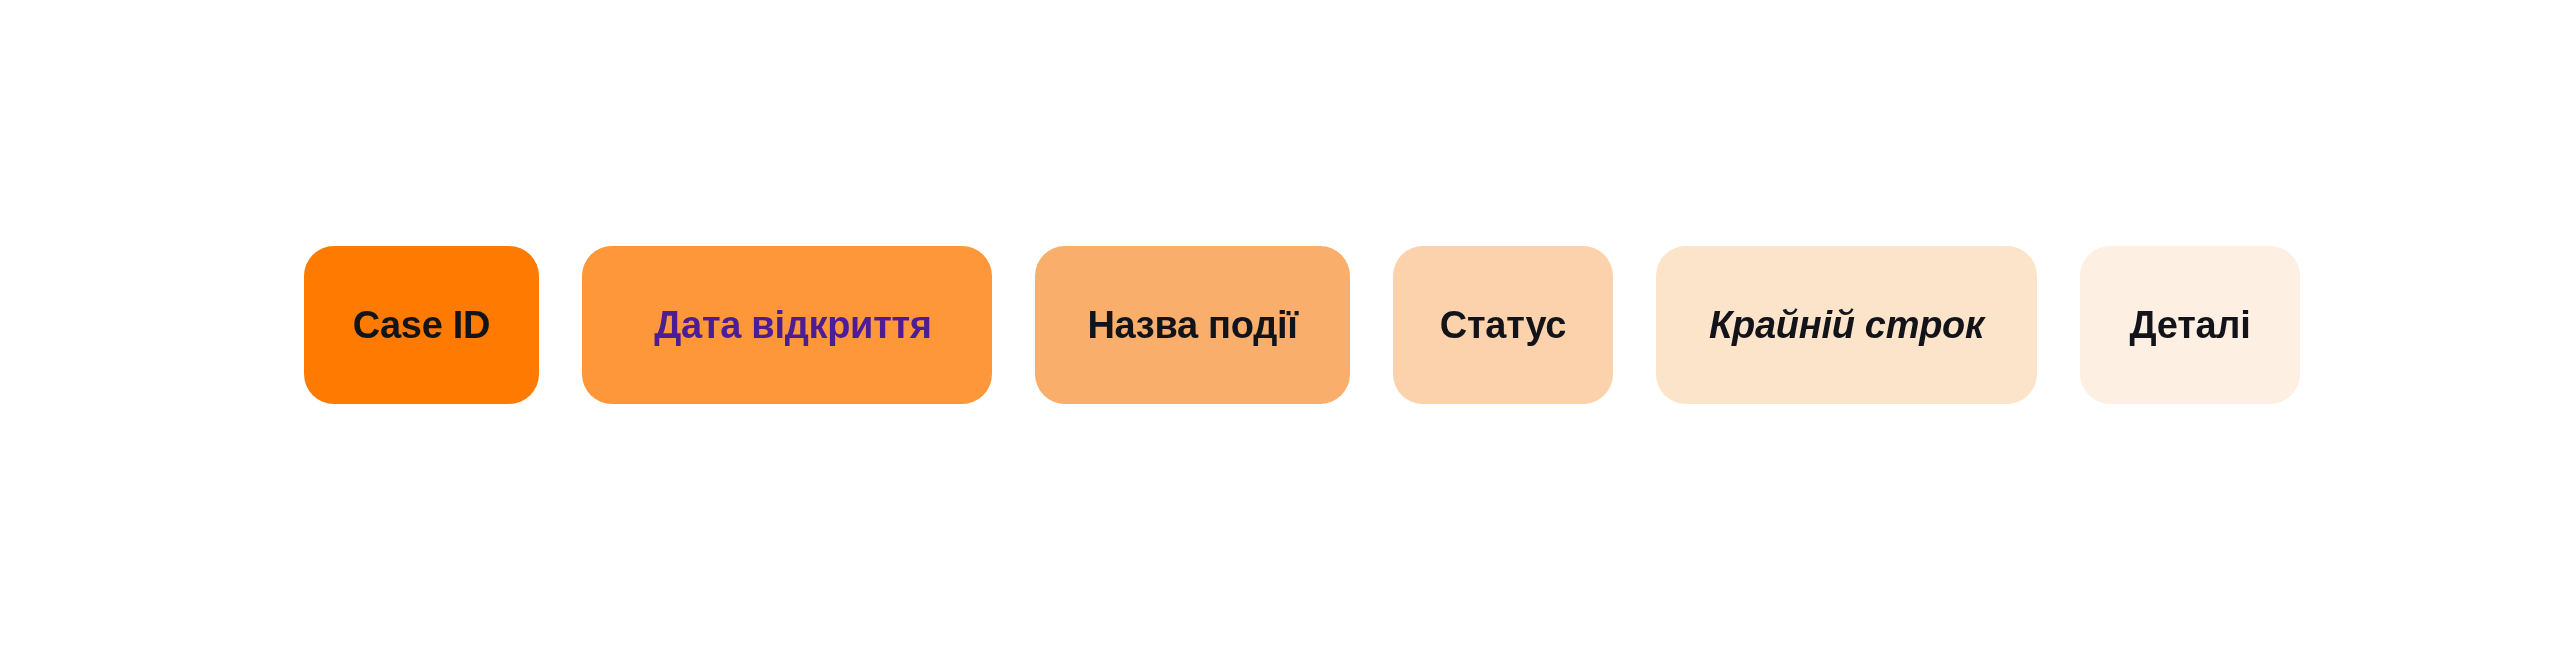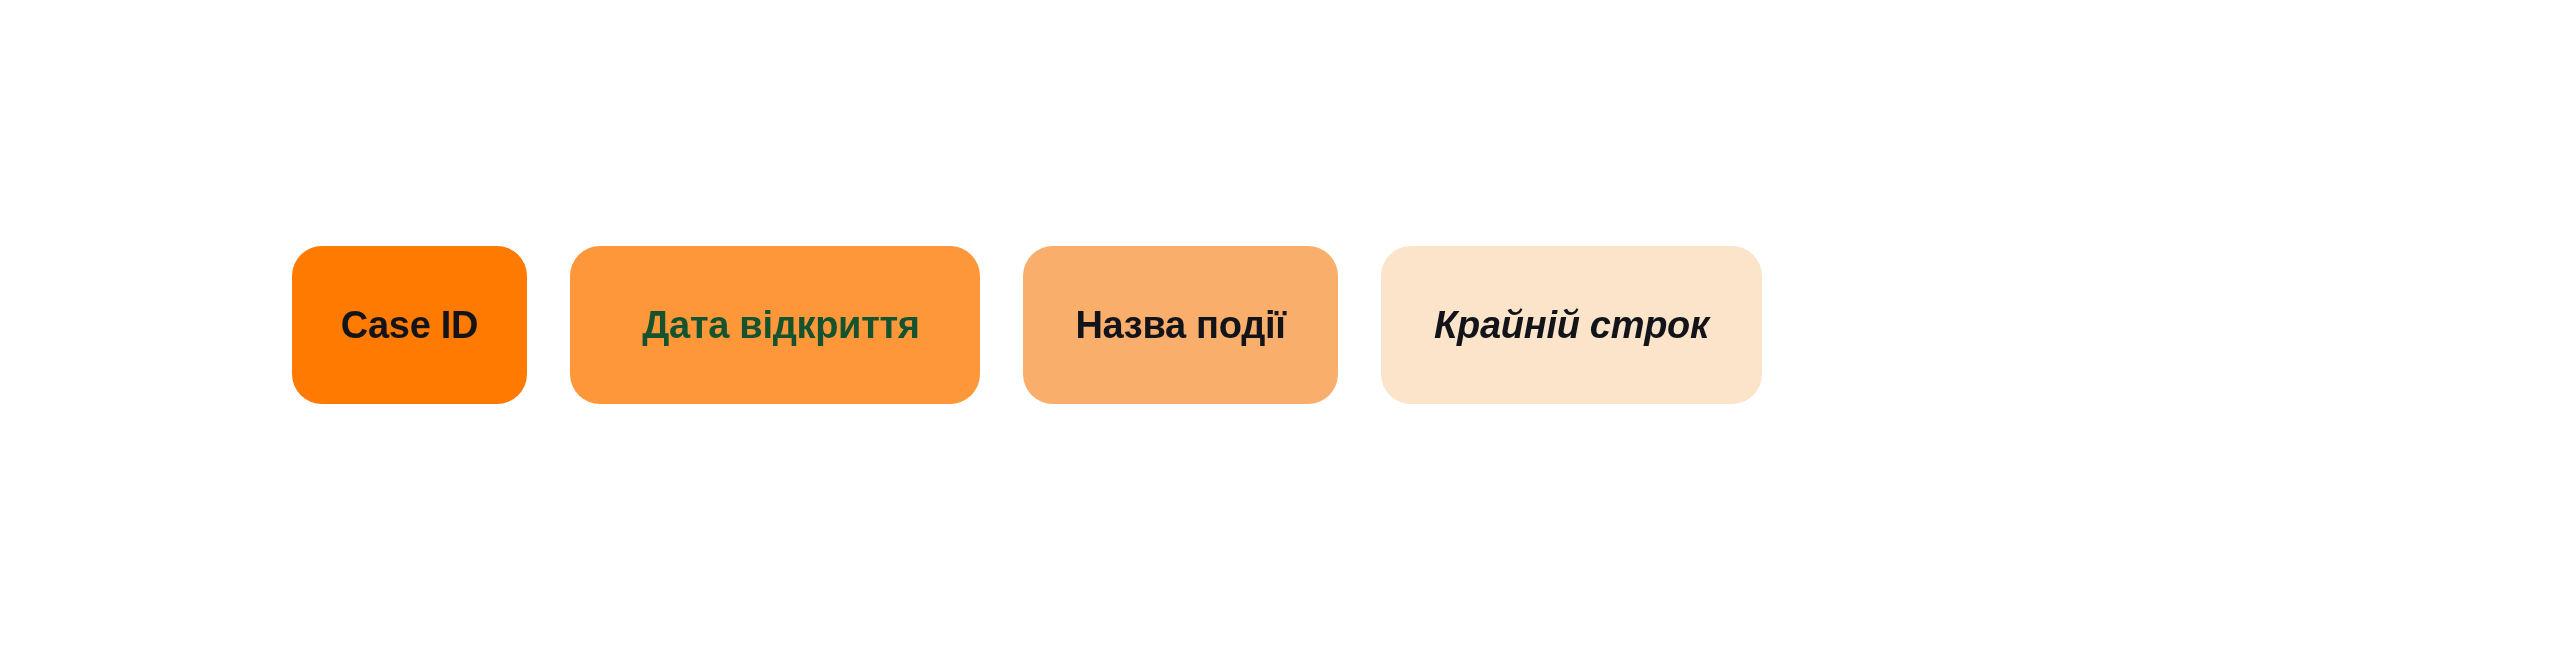--- a/index.html
+++ b/index.html
@@ -18,21 +18,21 @@
   .stage {
     position: relative;
     width: 2576px;
     height: 653px;
     background: #FFFFFF;
   }
 
   
   .pill-row {
     position: absolute;
-    left: 292px;
+    left: 304px;
     top: 246px;
     height: 158px;
     display: flex;
     flex-direction: row;
     align-items: center;
     gap: 43px;
   }
 
   .pill {
     height: 158px;
@@ -68,28 +68,34 @@
 
 <div class="stage" style="background: rgb(255, 255, 255);">
 
   <div class="pill-row">
 
     <div class="pill pill--w1" style="background-color: rgb(255, 122, 0);">
       <span class="pill-label" style="color: rgb(18, 20, 26);">Case ID</span>
     </div>
 
     <div class="pill pill--w2" style="background-color: rgb(253, 151, 57);">
-      <span class="pill-label" style="color: #14532d; margin-left: 12px;">Дата відкриття</span>
+      <span class="pill-label" style="color: #4c1d95; margin-left: 12px;">Дата відкриття</span>
     </div>
 
     <div class="pill pill--w3" style="background-color: rgb(249, 174, 108);">
       <span class="pill-label" style="color: rgb(18, 20, 26); text-align: right;">Назва події</span>
     </div>
 
+    <div class="pill pill--w4" style="background-color: rgb(251, 210, 171);">
+      <span class="pill-label" style="color: rgb(18, 20, 26);">Статус</span>
+    </div>
 
     <div class="pill pill--w5" style="background-color: rgb(252, 228, 202); font-style: italic;">
       <span class="pill-label" style="color: rgb(18, 20, 26);">Крайній строк</span>
     </div>
 
+    <div class="pill pill--w6" style="background-color: rgb(253, 240, 227);">
+      <span class="pill-label" style="color: rgb(18, 20, 26);">Деталі</span>
+    </div>
 
   </div>
 </div>
 
 
 </body></html>

